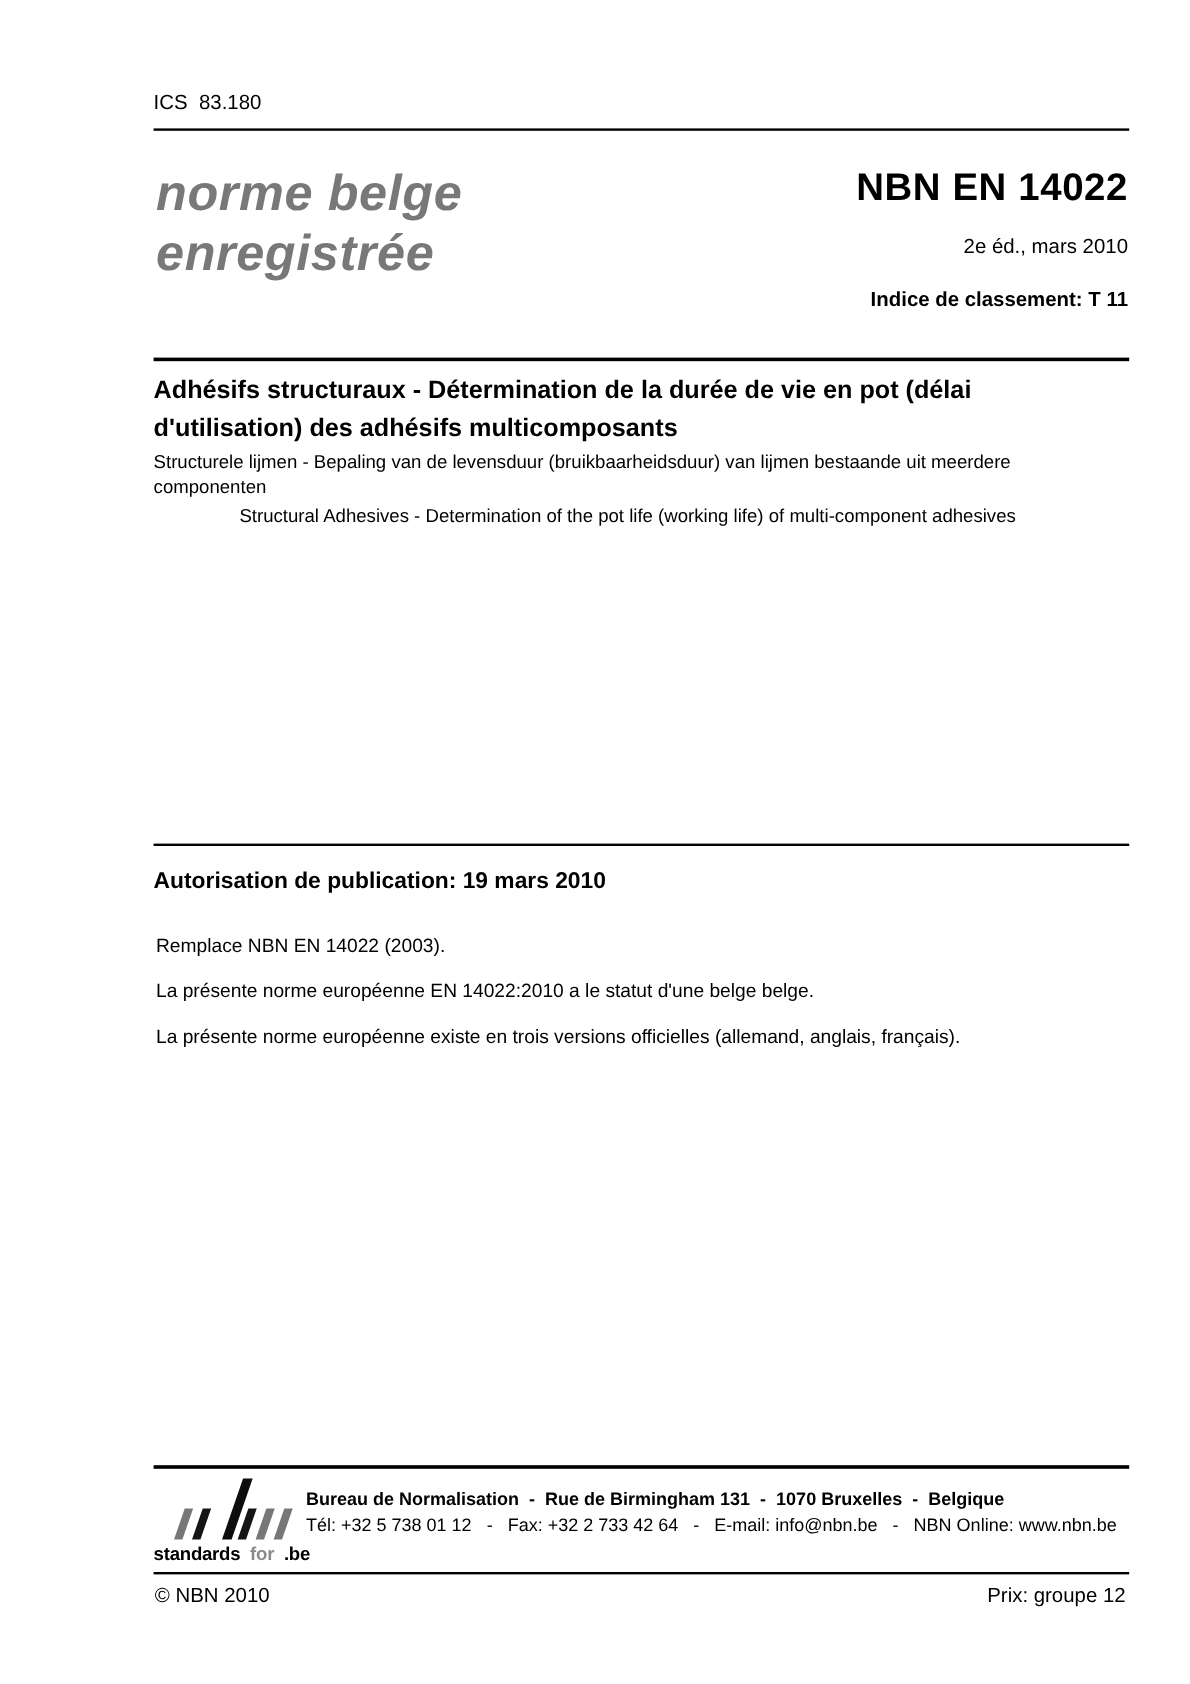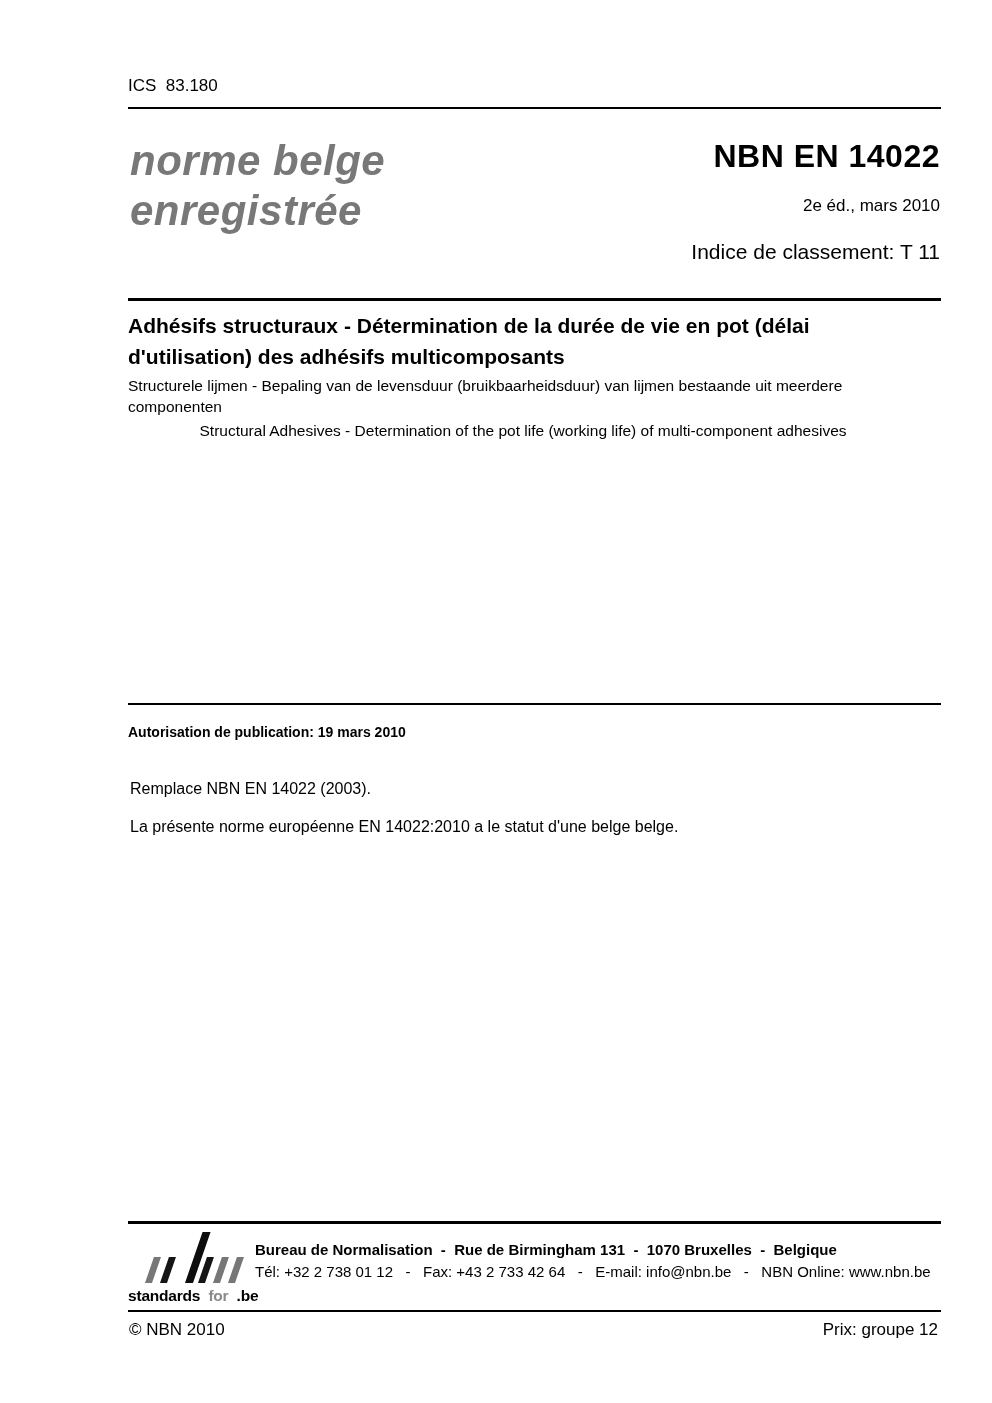--- a/index.html
+++ b/index.html
@@ -57,23 +57,22 @@
     font-size: 32px;
     font-weight: bold;
     letter-spacing: 0.5px;
   }
   .edition {
     margin-top: 21px;
     font-size: 17px;
   }
   .classement {
     margin-top: 24px;
-    font-size: 21px;
-    font-weight: normal;
-    text-align: center;
+    font-size: 17px;
+    font-weight: bold;
   }
 
   .title-fr {
     position: absolute;
     left: 88px; top: 311px;
     width: 800px;
     font-size: 21px;
     line-height: 30.5px;
     font-weight: bold;
   }
@@ -88,21 +87,21 @@
     position: absolute;
     left: 88px; top: 422px;
     width: 790px;
     font-size: 15.5px;
     text-align: center;
   }
 
   .authorization {
     position: absolute;
     left: 88px; top: 724px;
-    font-size: 14px;
+    font-size: 19px;
     font-weight: bold;
   }
   .para { position: absolute; left: 90px; font-size: 16px; }
   .para-0 { top: 780px; }
   .para-1 { top: 818px; }
   .para-2 { top: 856px; }
 
   
   .logo {
     position: absolute;
@@ -180,39 +179,40 @@
   <div class="title-fr">Adhésifs structuraux - Détermination de la durée de vie en pot (délai d'utilisation) des adhésifs multicomposants</div>
   <div class="title-nl">Structurele lijmen - Bepaling van de levensduur (bruikbaarheidsduur) van lijmen bestaande uit meerdere componenten</div>
   <div class="title-en">Structural Adhesives - Determination of the pot life (working life) of multi-component adhesives</div>
 
   <div class="rule rule-mid"></div>
 
   <div class="authorization">Autorisation de publication: 19 mars 2010</div>
 
   <div class="para para-0">Remplace NBN EN 14022 (2003).</div>
   <div class="para para-1">La présente norme européenne EN 14022:2010 a le statut d'une belge belge.</div>
+  <div class="para para-2">La présente norme européenne existe en trois versions officielles (allemand, anglais, français).</div>
 
   <div class="rule rule-footer"></div>
 
   <div class="logo">
     <div class="bar gray  b1"></div>
     <div class="bar black b2"></div>
     <div class="bar tall"></div>
     <div class="bar black b4"></div>
     <div class="bar gray  b5"></div>
     <div class="bar gray  b6"></div>
   </div>
 
   <div class="tagline">
     <span>standards</span>
     <span class="word-for">for</span>
     <span>.be</span>
   </div>
 
   <div class="f-line f-address pre">Bureau de Normalisation  -  Rue de Birmingham 131  -  1070 Bruxelles  -  Belgique</div>
-  <div class="f-line f-contact pre">Tél: +32 2 738 01 12   -   Fax: +43 2 733 42 64   -   E-mail: info@nbn.be   -   NBN Online: www.nbn.be</div>
+  <div class="f-line f-contact pre">Tél: +32 5 738 01 12   -   Fax: +32 2 733 42 64   -   E-mail: info@nbn.be   -   NBN Online: www.nbn.be</div>
 
   <div class="rule rule-bottom"></div>
 
   <div class="copyright">© NBN 2010</div>
   <div class="price">Prix: groupe 12</div>
 
 </div>
 
 </body></html>

